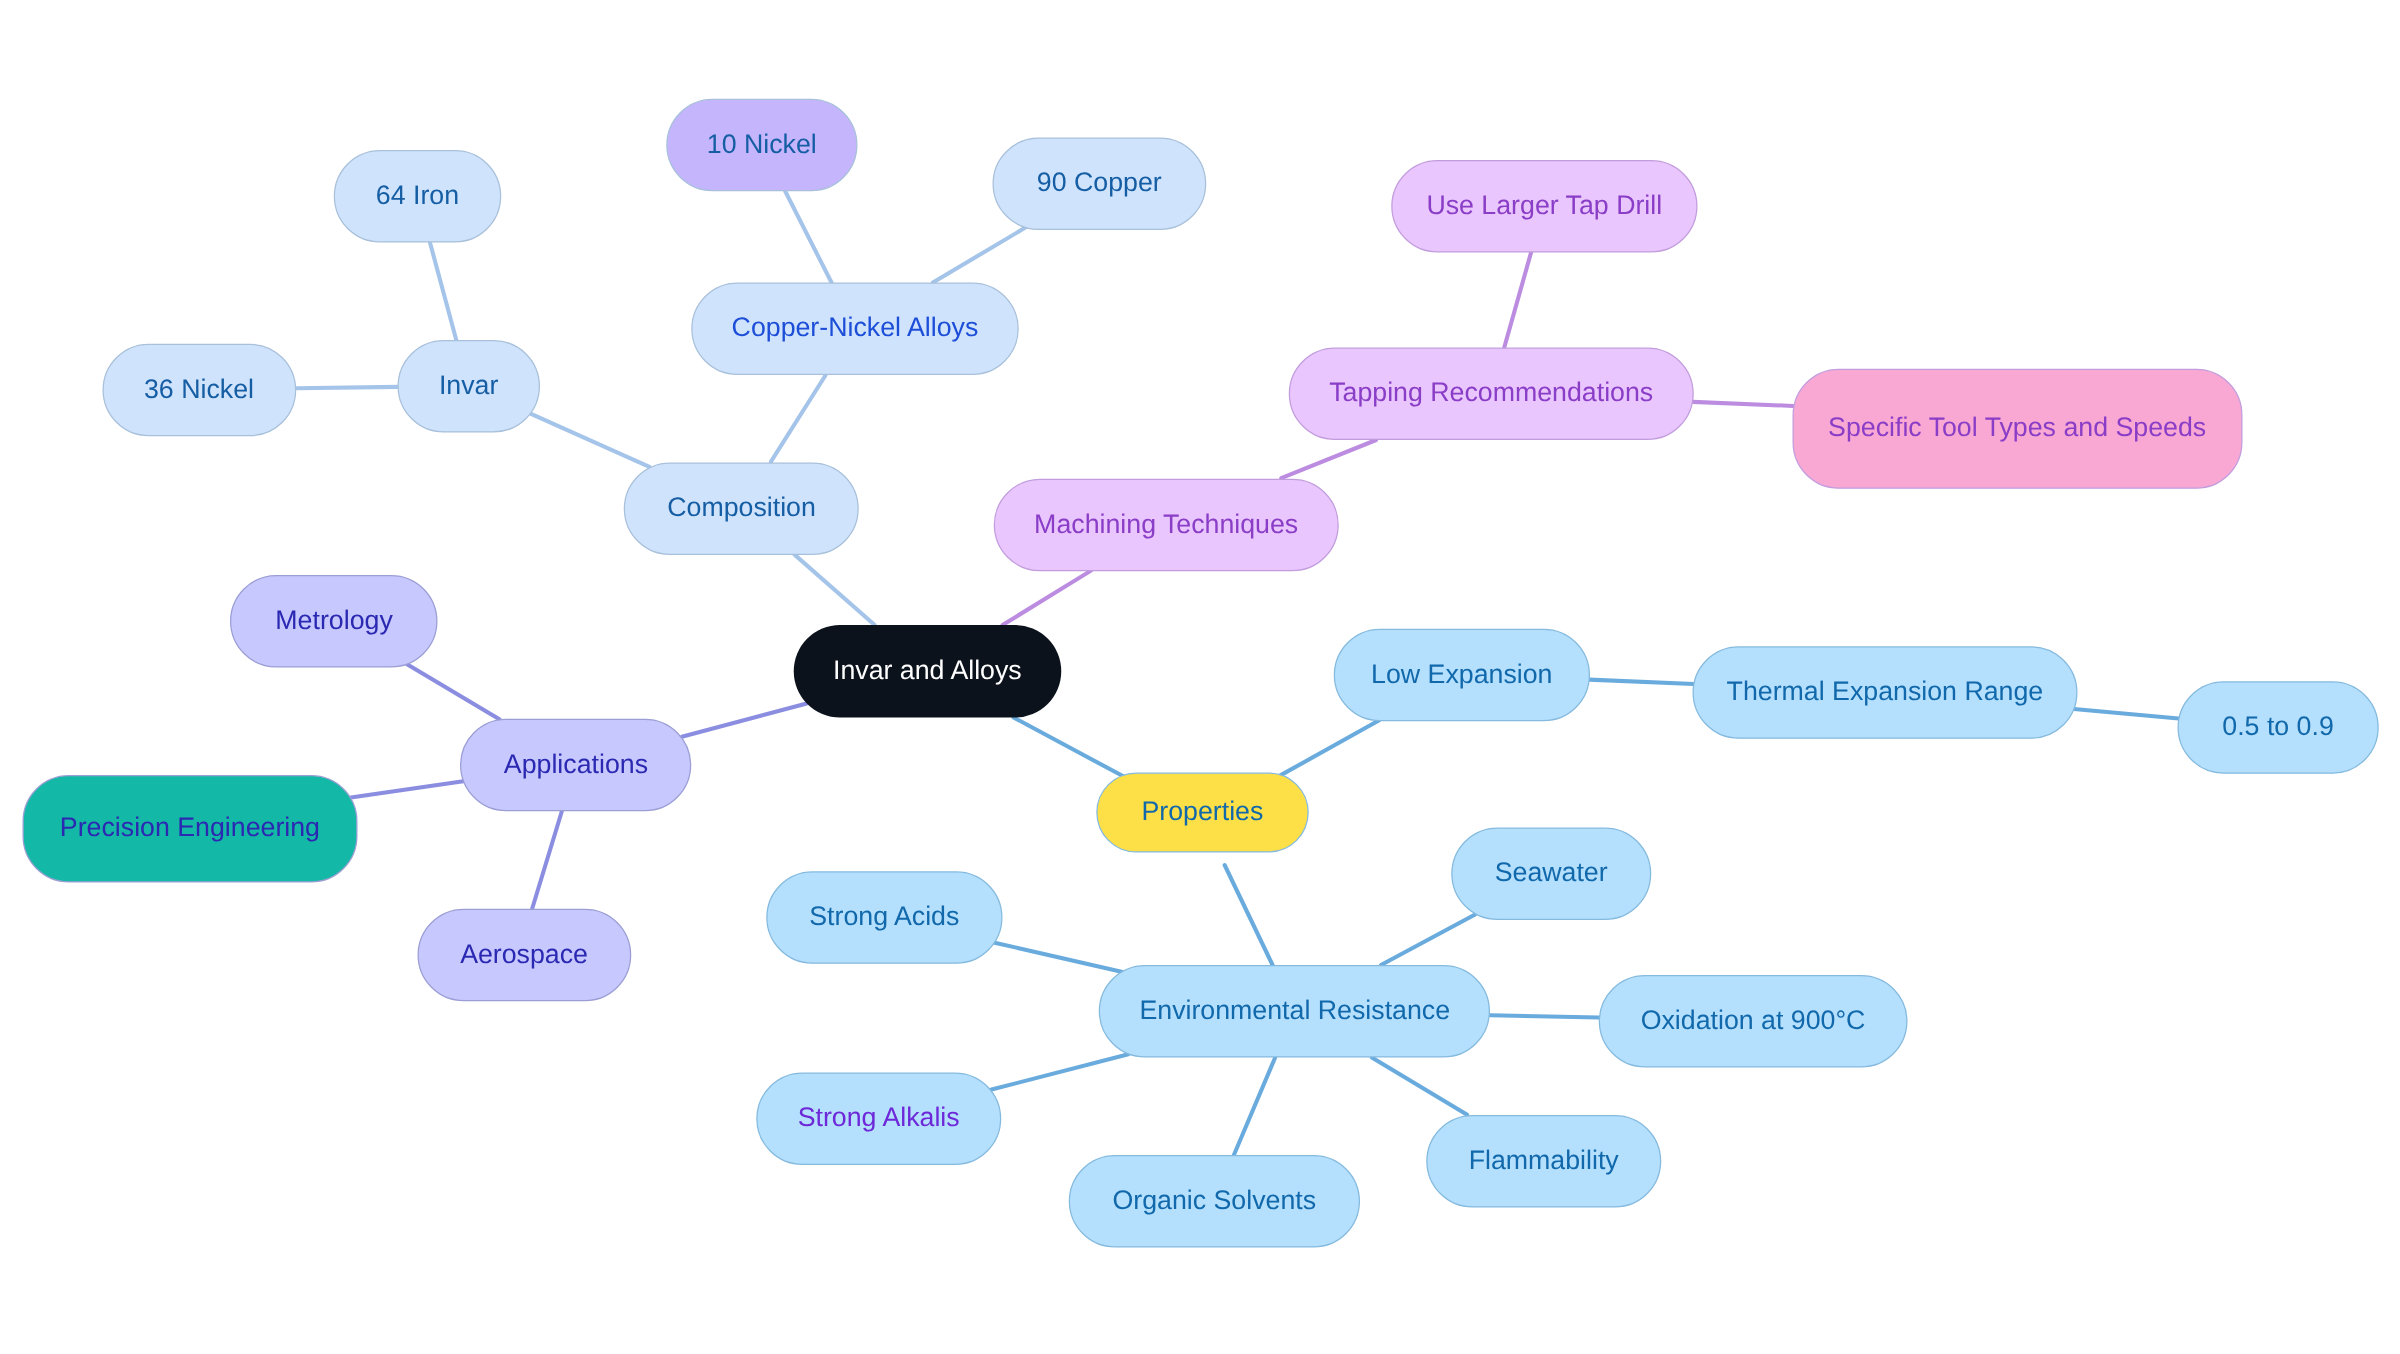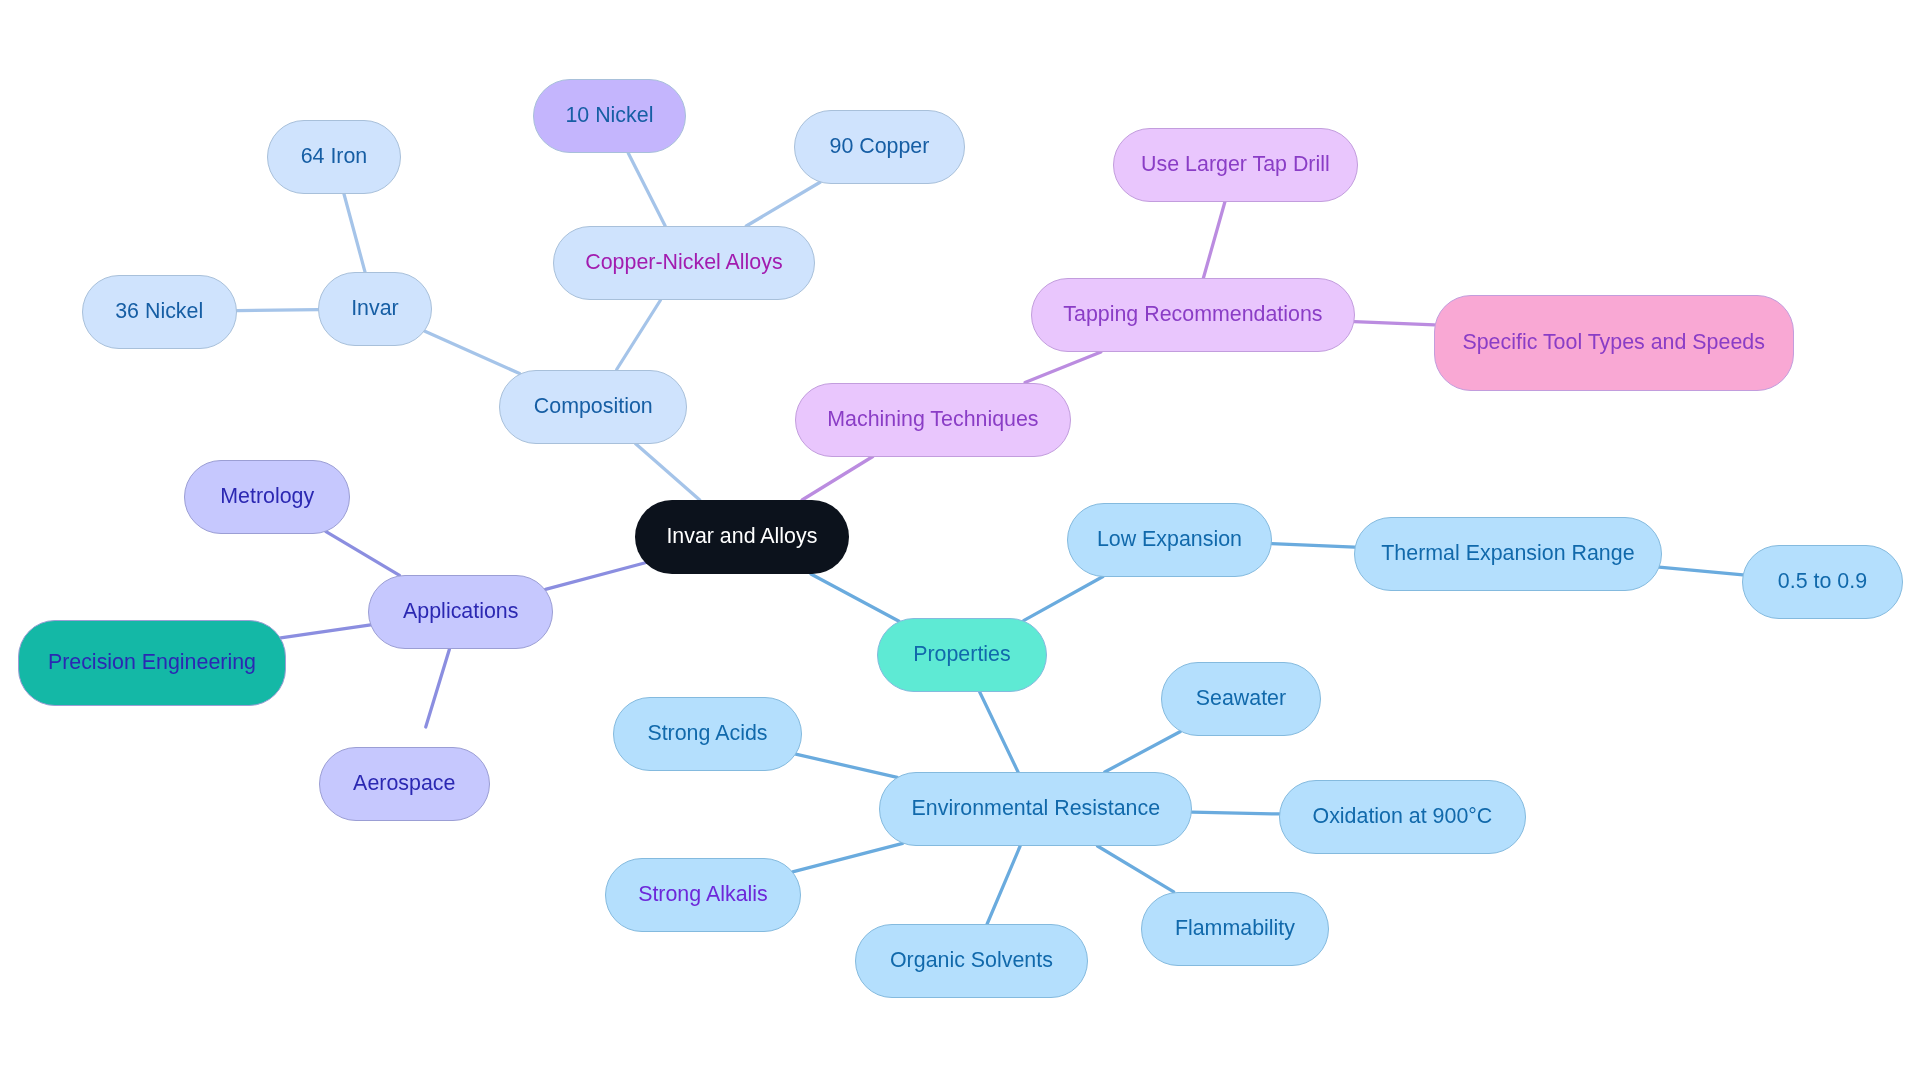--- a/index.html
+++ b/index.html
@@ -61,42 +61,42 @@
       </div>
     <div class="mm-node" style="left: 318.2px; top: 271.8px; width: 113.5px; height: 74px; border-radius: 37px; background: rgb(207, 227, 253); border-color: rgb(168, 192, 218); color: rgb(22, 94, 164);">
         <span class="mm-label">Invar</span>
       </div>
     <div class="mm-node" style="left: 81.5px; top: 274.5px; width: 155.4px; height: 74px; border-radius: 37px; background: rgb(207, 227, 253); border-color: rgb(168, 192, 218); color: rgb(22, 94, 164);">
         <span class="mm-label">36 Nickel</span>
       </div>
     <div class="mm-node" style="left: 267.2px; top: 120px; width: 133.6px; height: 74px; border-radius: 37px; background: rgb(207, 227, 253); border-color: rgb(168, 192, 218); color: rgb(22, 94, 164);">
         <span class="mm-label">64 Iron</span>
       </div>
-    <div class="mm-node" style="left: 553.2px; top: 226px; width: 261.5px; height: 74px; border-radius: 37px; background: rgb(207, 227, 253); border-color: rgb(168, 192, 218); color: #a21caf;">
+    <div class="mm-node" style="left: 553.2px; top: 226px; width: 261.5px; height: 74px; border-radius: 37px; background: rgb(207, 227, 253); border-color: rgb(168, 192, 218); color: #1d4ed8;">
         <span class="mm-label">Copper-Nickel Alloys</span>
       </div>
     <div class="mm-node" style="left: 533.2px; top: 79px; width: 152.5px; height: 74px; border-radius: 37px; background: #c4b5fd; border-color: rgb(168, 192, 218); color: rgb(22, 94, 164);">
         <span class="mm-label">10 Nickel</span>
       </div>
     <div class="mm-node" style="left: 794.2px; top: 110px; width: 170.5px; height: 74px; border-radius: 37px; background: rgb(207, 227, 253); border-color: rgb(168, 192, 218); color: rgb(22, 94, 164);">
         <span class="mm-label">90 Copper</span>
       </div>
     <div class="mm-node" style="left: 795.2px; top: 382.5px; width: 275.5px; height: 74px; border-radius: 37px; background: rgb(233, 198, 253); border-color: rgb(194, 157, 221); color: rgb(138, 61, 198);">
         <span class="mm-label">Machining Techniques</span>
       </div>
     <div class="mm-node" style="left: 1031.2px; top: 278px; width: 323.5px; height: 74px; border-radius: 37px; background: rgb(233, 198, 253); border-color: rgb(194, 157, 221); color: rgb(138, 61, 198); text-align: center;">
         <span class="mm-label">Tapping Recommendations</span>
       </div>
     <div class="mm-node" style="left: 1113.2px; top: 127.5px; width: 244.5px; height: 74px; border-radius: 37px; background: rgb(233, 198, 253); border-color: rgb(194, 157, 221); color: rgb(138, 61, 198);">
         <span class="mm-label">Use Larger Tap Drill</span>
       </div>
     <div class="mm-node" style="left: 1433.7px; top: 295px; width: 360px; height: 96px; border-radius: 37px; background: #f9a8d4; border-color: rgb(194, 157, 221); color: rgb(138, 61, 198);">
         <span class="mm-label">Specific Tool Types and Speeds</span>
       </div>
-    <div class="mm-node" style="left: 877.2px; top: 618px; width: 169.5px; height: 74px; border-radius: 37px; background: #5eead4; border-color: rgb(132, 186, 222); color: rgb(17, 105, 171);">
+    <div class="mm-node" style="left: 877.2px; top: 618px; width: 169.5px; height: 64px; border-radius: 37px; background: #fde047; border-color: rgb(132, 186, 222); color: rgb(17, 105, 171);">
         <span class="mm-label">Properties</span>
       </div>
     <div class="mm-node" style="left: 1067.2px; top: 502.5px; width: 204.5px; height: 74px; border-radius: 37px; background: rgb(180, 223, 253); border-color: rgb(132, 186, 222); color: rgb(17, 105, 171);">
         <span class="mm-label">Low Expansion</span>
       </div>
     <div class="mm-node" style="left: 1354.2px; top: 516.5px; width: 307.5px; height: 74px; border-radius: 37px; background: rgb(180, 223, 253); border-color: rgb(132, 186, 222); color: rgb(17, 105, 171);">
         <span class="mm-label">Thermal Expansion Range</span>
       </div>
     <div class="mm-node" style="left: 1742.2px; top: 545px; width: 160.5px; height: 74px; border-radius: 37px; background: rgb(180, 223, 253); border-color: rgb(132, 186, 222); color: rgb(17, 105, 171);">
         <span class="mm-label">0.5 to 0.9</span>
@@ -124,17 +124,17 @@
       </div>
     <div class="mm-node" style="left: 368.3px; top: 575px; width: 184.9px; height: 74px; border-radius: 37px; background: rgb(198, 200, 254); border-color: rgb(155, 158, 212); color: rgb(43, 40, 178);">
         <span class="mm-label">Applications</span>
       </div>
     <div class="mm-node" style="left: 184.3px; top: 459.5px; width: 165.9px; height: 74px; border-radius: 37px; background: rgb(198, 200, 254); border-color: rgb(155, 158, 212); color: rgb(43, 40, 178);">
         <span class="mm-label">Metrology</span>
       </div>
     <div class="mm-node" style="left: 18.2px; top: 619.5px; width: 267.5px; height: 86px; border-radius: 37px; background: #14b8a6; border-color: rgb(155, 158, 212); color: rgb(43, 40, 178); text-align: center;">
         <span class="mm-label">Precision Engineering</span>
       </div>
-    <div class="mm-node" style="left: 319px; top: 727px; width: 170.5px; height: 74px; border-radius: 37px; background: rgb(198, 200, 254); border-color: rgb(155, 158, 212); color: rgb(43, 40, 178); margin-top: 20px;">
+    <div class="mm-node" style="left: 334px; top: 727px; width: 170.5px; height: 74px; border-radius: 37px; background: rgb(198, 200, 254); border-color: rgb(155, 158, 212); color: rgb(43, 40, 178);">
         <span class="mm-label">Aerospace</span>
       </div>
   </div>
 </div>
 
 </body></html>

